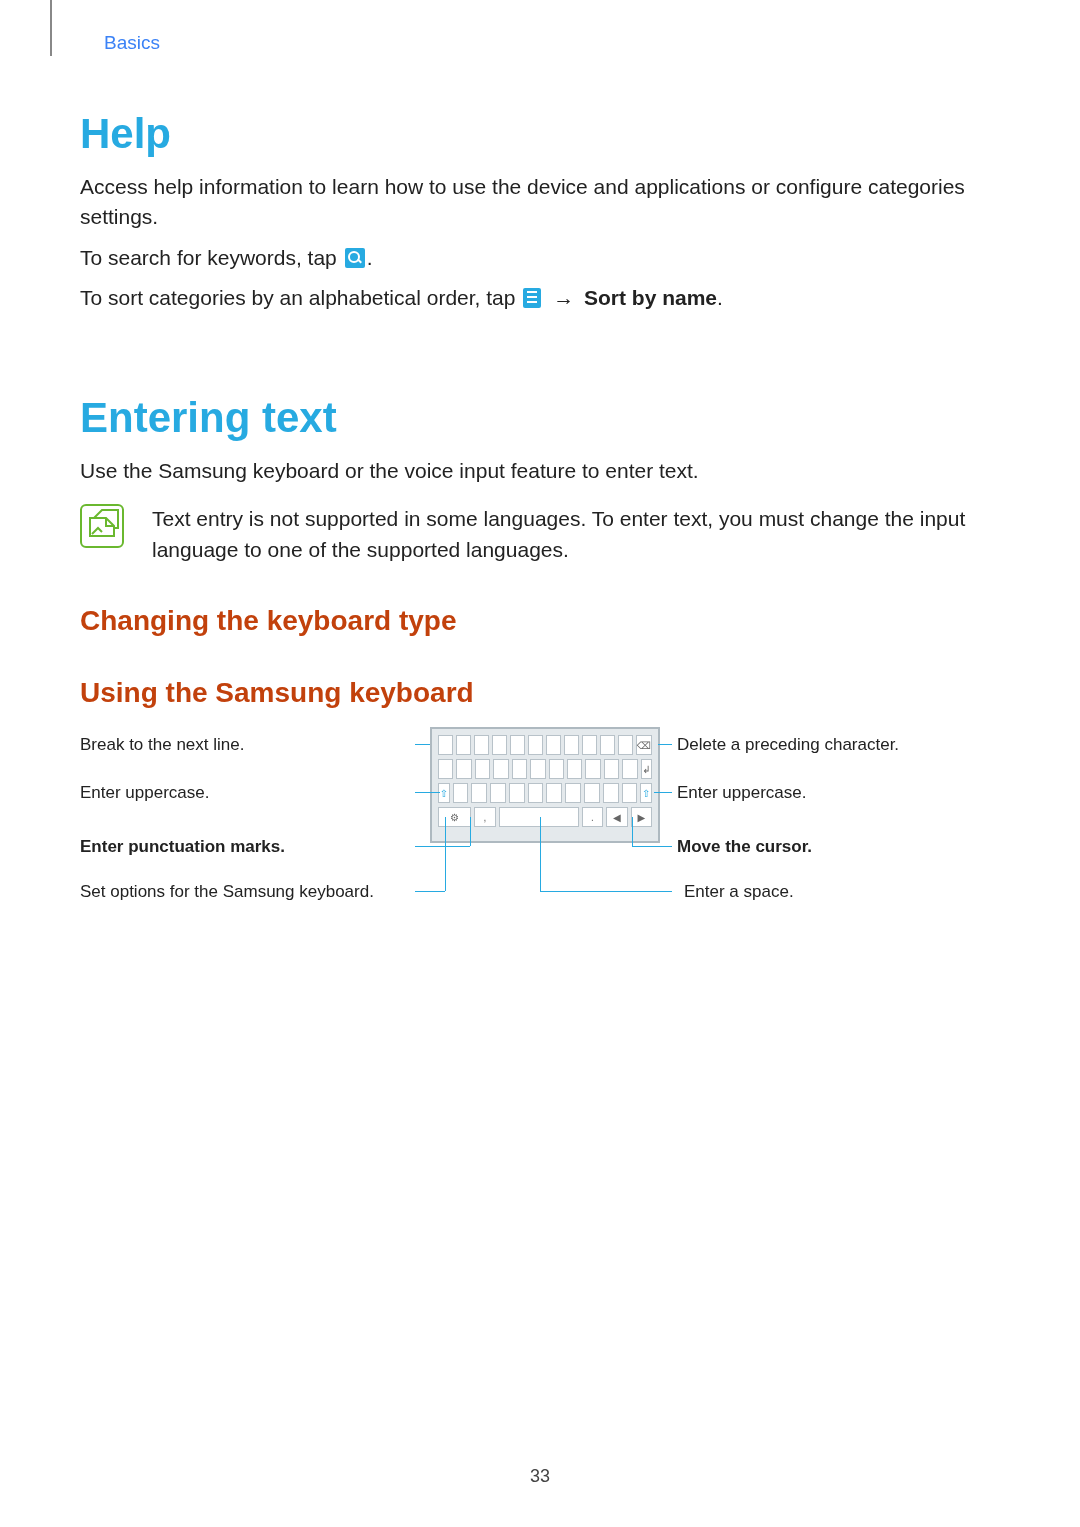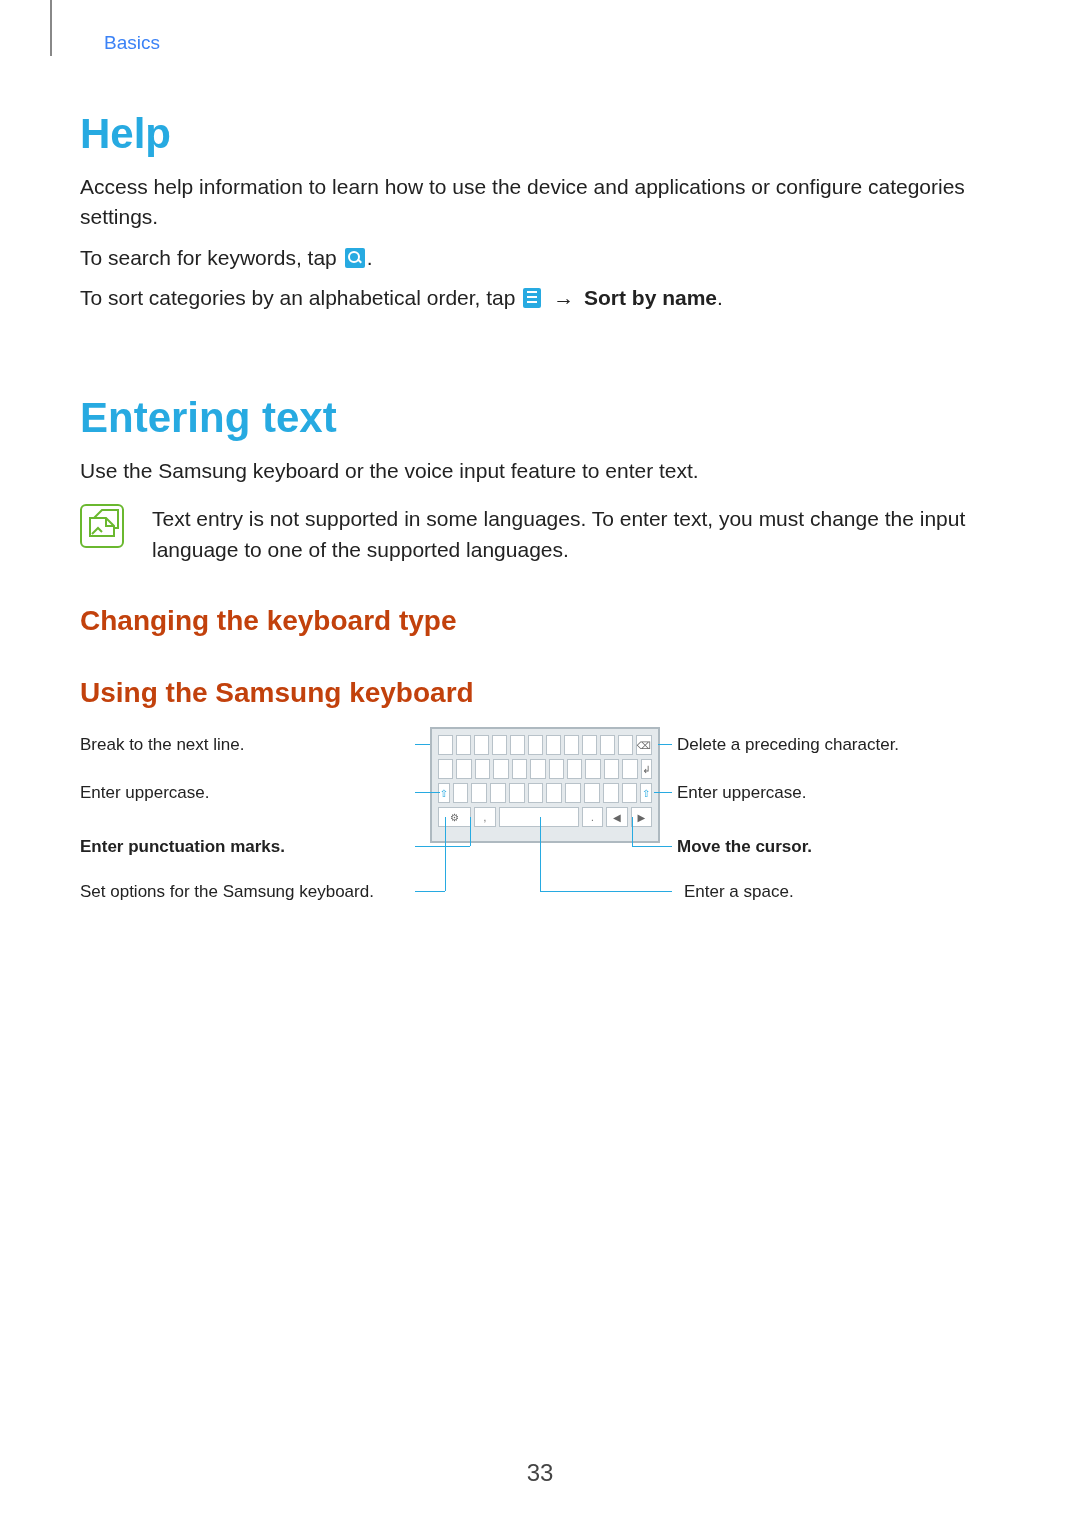--- a/index.html
+++ b/index.html
@@ -165,21 +165,21 @@
     position: absolute;
     background: #27aae1;
     width: 1px;
   }
 
   .pageno {
     position: absolute;
     bottom: 40px;
     left: 0; right: 0;
     text-align: center;
-    font-size: 24px;
+    font-size: 18px;
     color: #444;
   }
 </style>
 </head>
 <body>
 
 <div class="header-tab"></div>
 <div class="breadcrumb">Basics</div>
 
 <div class="page">

